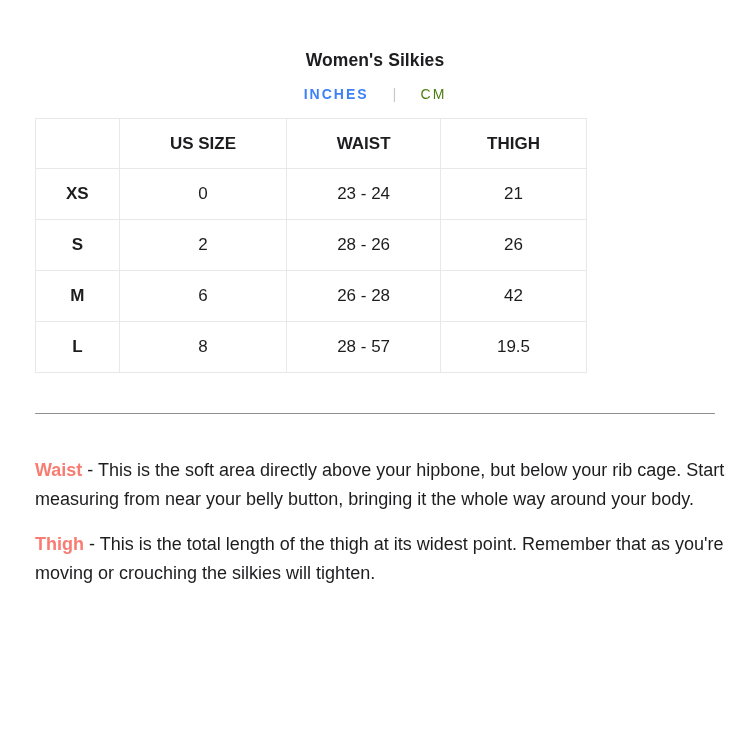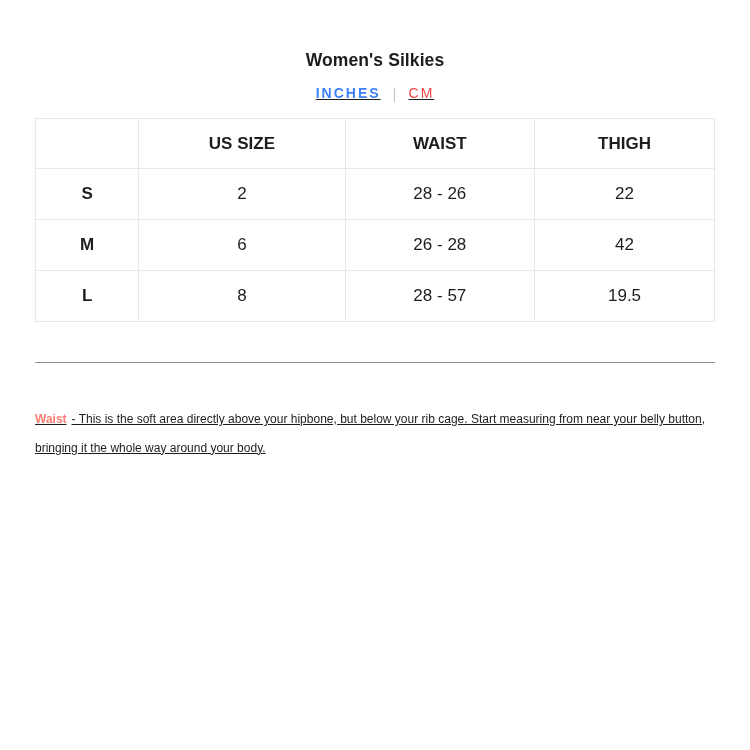--- a/index.html
+++ b/index.html
@@ -22,32 +22,31 @@
     color: #1d1d1f;
     letter-spacing: 0.1px;
   }
   .unit-toggle {
     margin-top: 14px;
     text-align: center;
     font-size: 14px;
     letter-spacing: 2px;
     display: flex;
     justify-content: center;
-    align-items: flex-start;
-    gap: 12px;
-    text-decoration: underline;
+    align-items: flex-end;
+    gap: 24px;
   }
   .unit-option { cursor: pointer; font-weight: 600; }
   .unit-option.active { color: #3e80f6; }
-  .unit-option.inactive { color: #ef4444; font-weight: 500; }
+  .unit-option.inactive { color: #4d7c0f; font-weight: 500; }
   .unit-sep { color: #c7cacd; font-weight: 400; letter-spacing: 0; font-size: 15px; }
 
   table.size-table {
     margin-top: 16px;
-    width: 680px;
+    width: 552px;
     border-collapse: collapse;
     table-layout: fixed;
   }
   .size-table th, .size-table td {
     border: 1px solid #e7e8ea;
     text-align: center;
     vertical-align: middle;
     font-size: 17px;
     color: #1d1d1f;
     height: 51px;
@@ -60,26 +59,25 @@
   .col-thigh { width: 26.5%; }
 
   .divider {
     margin-top: 40px;
     border: none;
     border-top: 1.5px solid #8f8f8f;
     width: 680px;
   }
   .definitions { margin-top: 42px; }
   .definition {
-    font-size: 12px;
+    font-size: 18px;
     line-height: 28.5px;
     color: #1d1d1f;
     margin-bottom: 17px;
     width: 690px;
-    text-decoration: underline;
   }
   .definition .term {
     font-weight: 700;
     color: #f97c72;
     margin-right: 5px;
   }
 </style>
 </head>
 <body>
 
@@ -103,39 +101,46 @@
     <thead>
       <tr>
         <th></th>
         <th>US SIZE</th>
         <th>WAIST</th>
         <th>THIGH</th>
       </tr>
     </thead>
     <tbody>
       <tr>
+        <td class="row-label">XS</td>
+        <td>0</td>
+        <td>23 - 24</td>
+        <td>21</td>
+      </tr>
+      <tr>
         <td class="row-label">S</td>
         <td>2</td>
         <td>28 - 26</td>
-        <td>22</td>
+        <td>26</td>
       </tr>
       <tr>
         <td class="row-label">M</td>
         <td>6</td>
         <td>26 - 28</td>
         <td>42</td>
       </tr>
       <tr>
         <td class="row-label">L</td>
         <td>8</td>
         <td>28 - 57</td>
         <td>19.5</td>
       </tr>
     </tbody>
   </table>
 
   <hr class="divider">
 
   <div class="definitions">
     <p class="definition"><span class="term">Waist</span><span>- This is the soft area directly above your hipbone, but below your rib cage. Start measuring from near your belly button, bringing it the whole way around your body.</span></p>
+    <p class="definition"><span class="term">Thigh</span><span>- This is the total length of the thigh at its widest point. Remember that as you're moving or crouching the silkies will tighten.</span></p>
   </div>
 
 </div>
 
 </body></html>

